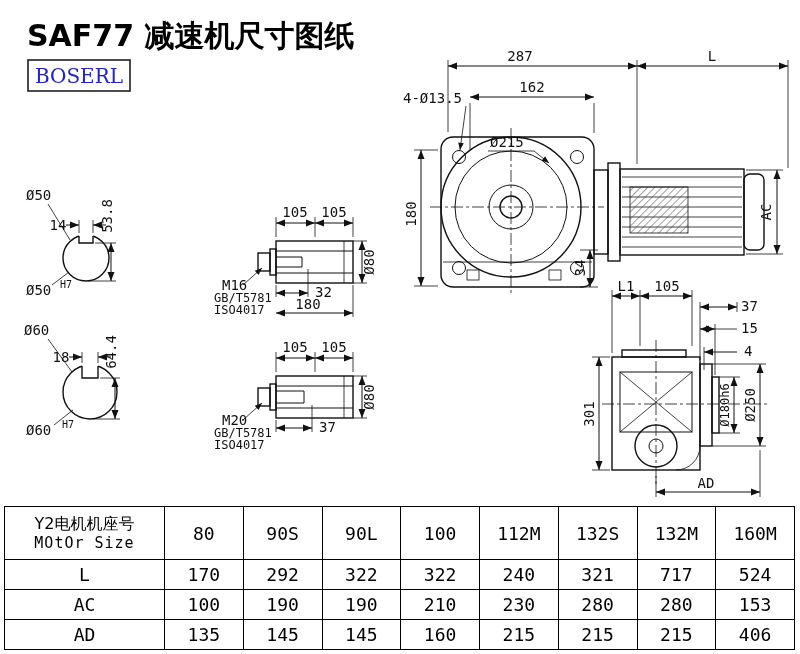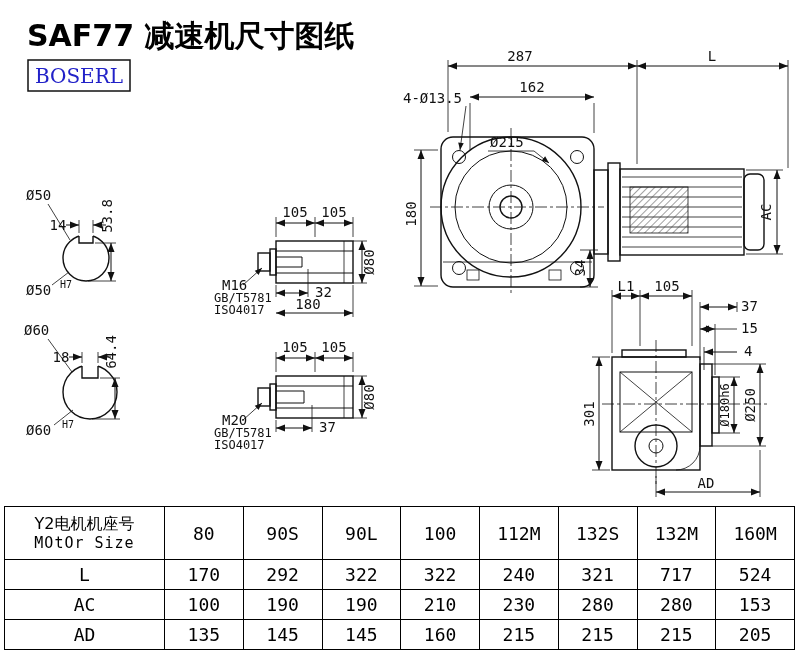--- a/index.html
+++ b/index.html
@@ -312,16 +312,16 @@
   </tr>
   <tr>
     <td>AD</td>
     <td>135</td>
     <td>145</td>
     <td>145</td>
     <td>160</td>
     <td>215</td>
     <td>215</td>
     <td>215</td>
-    <td>205</td>
+    <td>406</td>
   </tr>
   </tbody>
 </table>
 
 </body></html>

